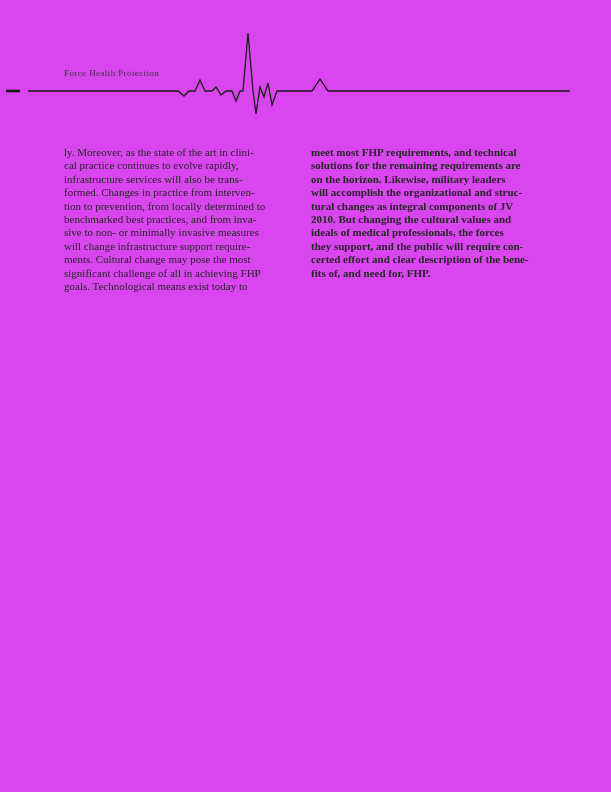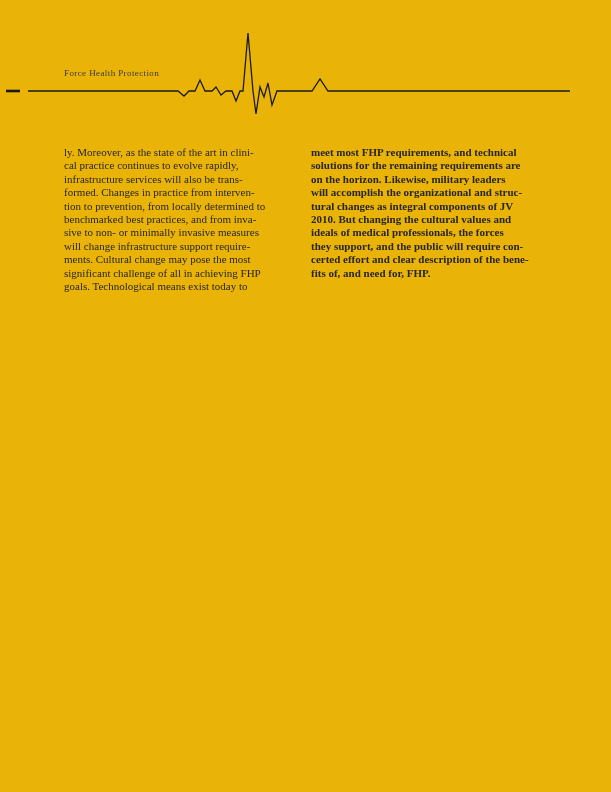--- a/index.html
+++ b/index.html
@@ -4,21 +4,21 @@
 <style>
   html, body {
     margin: 0;
     padding: 0;
     background: #ffffff;
   }
   .page {
     position: relative;
     width: 611px;
     height: 792px;
-    background: #eab308;
+    background: #d946ef;
     font-family: "Liberation Serif", serif;
     color: #2b2b2b;
     overflow: hidden;
   }
   .header-title {
     position: absolute;
     left: 64px;
     top: 68px;
     font-size: 9px;
     letter-spacing: 0.4px;

